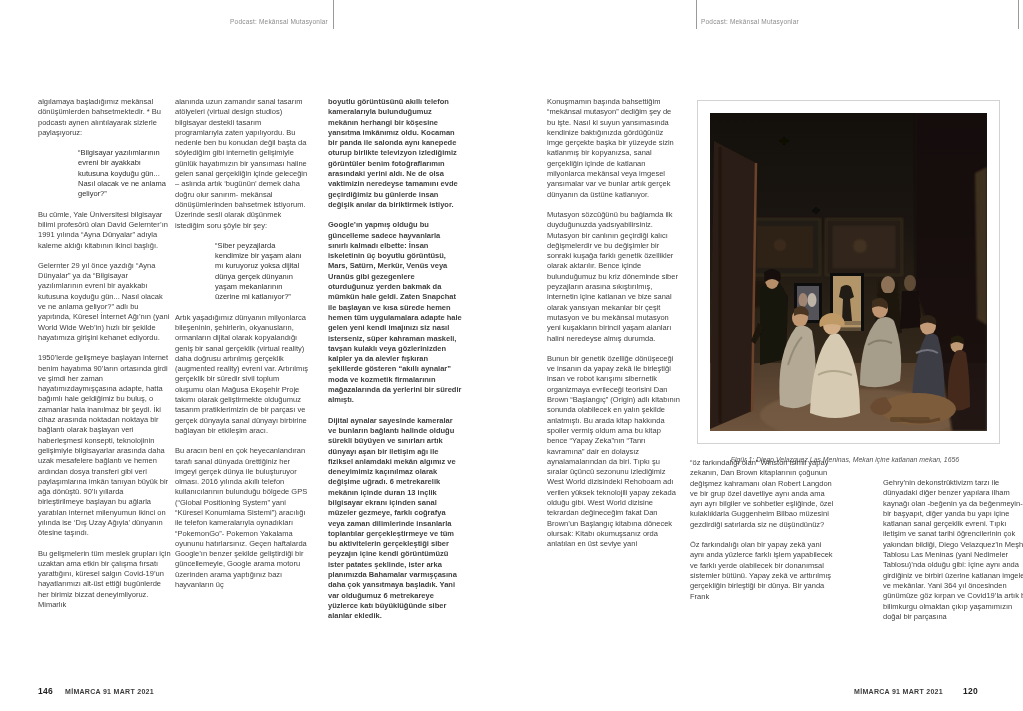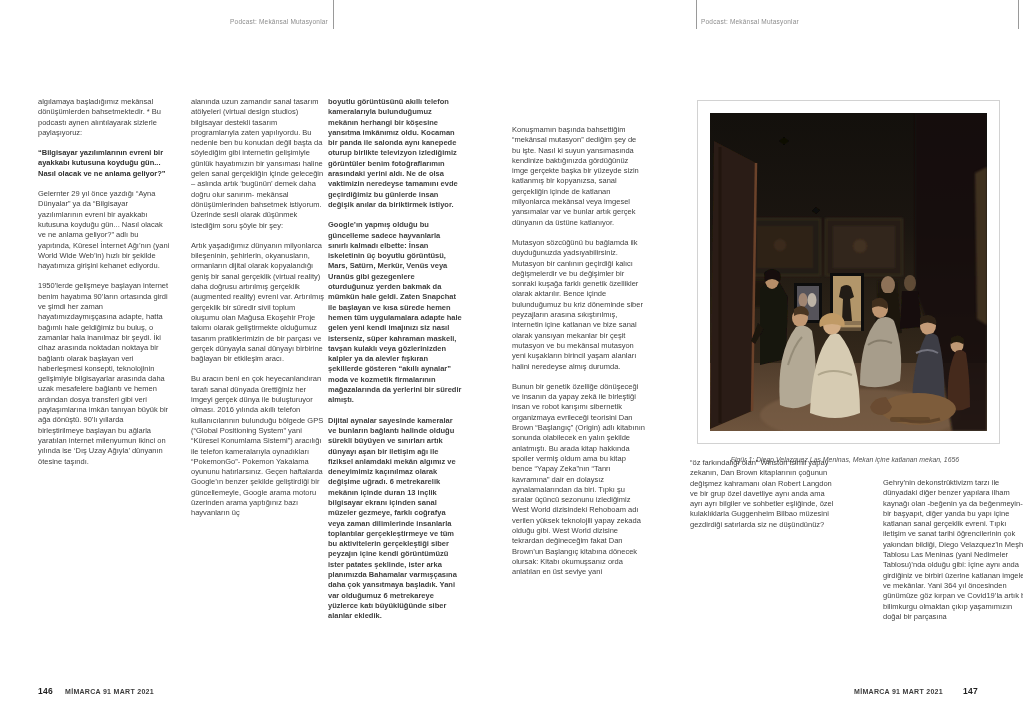--- a/index.html
+++ b/index.html
@@ -10,25 +10,25 @@
   .runhead{
     position:absolute; top:18px; font-size:6.5px; color:#8d8d8d; letter-spacing:.2px;
     white-space:nowrap;
   }
   .runhead-line{ position:absolute; top:0; width:1px; height:29px; background:#9a9a9a; }
   .col{
     position:absolute; top:97px; font-size:7.5px; line-height:10.3px;
     text-align:left; color:#3f3f3f; overflow:hidden; height:556px;
   }
   .col p{ margin:0 0 10px 0; }
-  .col p.quote{ font-weight:bold; color:#303030; }
+  .col p.quote{ font-weight:normal; color:#303030;margin-left:40px; }
   .col-1{ left:38px;  width:133px; }
-  .col-2{ left:191px; width:133px; }
+  .col-2{ left:175px; width:133px; }
   .col-3{ left:328px; width:134px;font-weight:bold; }
-  .col-4{ left:512px; width:134px;margin-top:28px; }
+  .col-4{ left:547px; width:134px; }
   .col-5{ left:690px; width:146px; top:458px; height:200px; }
   .col-6{ left:883px; width:147px; top:478px; height:200px; }
   .figure-frame{
     position:absolute; left:697px; top:100px; width:303px; height:344px;
     background:#ffffff; border:1px solid #d2d2d2; box-sizing:border-box; padding:12px;
   }
   .figure-frame svg{ display:block; width:277px; height:318px; }
   .figure-caption{
     position:absolute; left:690px; top:456px; width:310px; text-align:center;
     font-style:italic; font-size:6.9px; color:#555555; white-space:nowrap;
@@ -47,26 +47,29 @@
 
   <div class="runhead" style="left:200px; width:128px; text-align:right;">Podcast: Mekânsal Mutasyonlar</div>
   <div class="runhead-line" style="left:333px;"></div>
   <div class="runhead-line" style="left:696px;"></div>
   <div class="runhead" style="left:701px;">Podcast: Mekânsal Mutasyonlar</div>
   <div class="runhead-line" style="left:1018px;"></div>
 
   <div class="col col-1">
     <p>algılamaya başladığımız mekânsal dönüşümlerden bahsetmektedir. * Bu podcastı aynen alıntılayarak sizlerle paylaşıyoruz:</p>
     <p class="quote">“Bilgisayar yazılımlarının evreni bir ayakkabı kutusuna koyduğu gün... Nasıl olacak ve ne anlama geliyor?”</p>
+    <p>Bu cümle, Yale Üniversitesi bilgisayar bilimi profesörü olan David Gelernter’ın 1991 yılında “Ayna Dünyalar” adıyla kaleme aldığı kitabının ikinci başlığı.</p>
     <p>Gelernter 29 yıl önce yazdığı “Ayna Dünyalar” ya da “Bilgisayar yazılımlarının evreni bir ayakkabı kutusuna koyduğu gün... Nasıl olacak ve ne anlama geliyor?” adlı bu yapıtında, Küresel İnternet Ağı’nın (yani World Wide Web’in) hızlı bir şekilde hayatımıza girişini kehanet ediyordu.</p>
     <p>1950’lerde gelişmeye başlayan internet benim hayatıma 90’ların ortasında girdi ve şimdi her zaman hayatımızdaymışçasına adapte, hatta bağımlı hale geldiğimiz bu buluş, o zamanlar hala inanılmaz bir şeydi. İki cihaz arasında noktadan noktaya bir bağlantı olarak başlayan veri haberleşmesi konsepti, teknolojinin gelişimiyle bilgisayarlar arasında daha uzak mesafelere bağlantı ve hemen ardından dosya transferi gibi veri paylaşımlarına imkân tanıyan büyük bir ağa dönüştü. 90’lı yıllarda birleştirilmeye başlayan bu ağlarla yaratılan internet milenyumun ikinci on yılında ise ‘Dış Uzay Ağıyla’ dünyanın ötesine taşındı.</p>
+    <p>Bu gelişmelerin tüm meslek grupları için uzaktan ama etkin bir çalışma fırsatı yarattığını, küresel salgın Covid-19’un hayatlarımızı alt-üst ettiği bugünlerde her birimiz bizzat deneyimliyoruz. Mimarlık</p>
   </div>
 
   <div class="col col-2">
     <p>alanında uzun zamandır sanal tasarım atölyeleri (virtual design studios) bilgisayar destekli tasarım programlarıyla zaten yapılıyordu. Bu nedenle ben bu konudan değil başta da söylediğim gibi internetin gelişimiyle günlük hayatımızın bir yansıması haline gelen sanal gerçekliğin içinde geleceğin – aslında artık ‘bugünün’ demek daha doğru olur sanırım- mekânsal dönüşümlerinden bahsetmek istiyorum. Üzerinde sesli olarak düşünmek istediğim soru şöyle bir şey:</p>
+    <p class="quote">“Siber peyzajlarda kendimize bir yaşam alanı mı kuruyoruz yoksa dijital dünya gerçek dünyanın yaşam mekanlarının üzerine mi katlanıyor?”</p>
     <p>Artık yaşadığımız dünyanın milyonlarca bileşeninin, şehirlerin, okyanusların, ormanların dijital olarak kopyalandığı geniş bir sanal gerçeklik (virtual reality) daha doğrusu artırılmış gerçeklik (augmented reality) evreni var. Artırılmış gerçeklik bir süredir sivil toplum oluşumu olan Mağusa Ekoşehir Proje takımı olarak geliştirmekte olduğumuz tasarım pratiklerimizin de bir parçası ve gerçek dünyayla sanal dünyayı birbirine bağlayan bir etkileşim aracı.</p>
     <p>Bu aracın beni en çok heyecanlandıran tarafı sanal dünyada ürettiğiniz her imgeyi gerçek dünya ile buluşturuyor olması. 2016 yılında akıllı telefon kullanıcılarının bulunduğu bölgede GPS (“Global Positioning System” yani “Küresel Konumlama Sistemi”) aracılığı ile telefon kameralarıyla oynadıkları “PokemonGo”- Pokemon Yakalama oyununu hatırlarsınız. Geçen haftalarda Google’ın benzer şekilde geliştirdiği bir güncellemeyle, Google arama motoru üzerinden arama yaptığınız bazı hayvanların üç</p>
   </div>
 
   <div class="col col-3">
     <p>boyutlu görüntüsünü akıllı telefon kameralarıyla bulunduğumuz mekânın herhangi bir köşesine yansıtma imkânımız oldu. Kocaman bir panda ile salonda aynı kanepede oturup birlikte televizyon izlediğimiz görüntüler benim fotoğraflarımın arasındaki yerini aldı. Ne de olsa vaktimizin neredeyse tamamını evde geçirdiğimiz bu günlerde insan değişik anılar da biriktirmek istiyor.</p>
     <p>Google’ın yapmış olduğu bu güncelleme sadece hayvanlarla sınırlı kalmadı elbette: İnsan iskeletinin üç boyutlu görüntüsü, Mars, Satürn, Merkür, Venüs veya Uranüs gibi gezegenlere oturduğunuz yerden bakmak da mümkün hale geldi. Zaten Snapchat ile başlayan ve kısa sürede hemen hemen tüm uygulamalara adapte hale gelen yeni kendi imajınızı siz nasıl isterseniz, süper kahraman maskeli, tavşan kulaklı veya gözlerinizden kalpler ya da alevler fışkıran şekillerde gösteren “akıllı aynalar” moda ve kozmetik firmalarının mağazalarında da yerlerini bir süredir almıştı.</p>
     <p>Dijital aynalar sayesinde kameralar ve bunların bağlantı halinde olduğu sürekli büyüyen ve sınırları artık dünyayı aşan bir iletişim ağı ile fiziksel anlamdaki mekân algımız ve deneyimimiz kaçınılmaz olarak değişime uğradı. 6 metrekarelik mekânın içinde duran 13 inçlik bilgisayar ekranı içinden sanal müzeler gezmeye, farklı coğrafya veya zaman dilimlerinde insanlarla toplantılar gerçekleştirmeye ve tüm bu aktivitelerin gerçekleştiği siber peyzajın içine kendi görüntümüzü ister patates şeklinde, ister arka planımızda Bahamalar varmışçasına daha çok yansıtmaya başladık. Yani var olduğumuz 6 metrekareye yüzlerce katı büyüklüğünde siber alanlar ekledik.</p>
   </div>
 
@@ -179,24 +182,25 @@
         <path d="M190,306 q20,6 40,0" stroke="#4f3621" stroke-width="3" fill="none" opacity="0.6"></path>
         <rect x="180" y="304" width="40" height="5" rx="2" fill="#5d4229" opacity="0.8"></rect>
       </g>
     </svg>
   </div>
 
   <div class="figure-caption">Figür 1: Diego Velazquez Las Meninas, Mekan içine katlanan mekan, 1656</div>
 
   <div class="col col-5">
     <p>“öz farkındalığı olan” Winston isimli yapay zekanın, Dan Brown kitaplarının çoğunun değişmez kahramanı olan Robert Langdon ve bir grup özel davetliye aynı anda ama ayrı ayrı bilgiler ve sohbetler eşliğinde, özel kulaklıklarla Guggenheim Bilbao müzesini gezdirdiği satırlarda siz ne düşündünüz?</p>
+    <p>Öz farkındalığı olan bir yapay zekâ yani aynı anda yüzlerce farklı işlem yapabilecek ve farklı yerde olabilecek bir donanımsal sistemler bütünü. Yapay zekâ ve arttırılmış gerçekliğin birleştiği bir dünya. Bir yanda Frank</p>
   </div>
 
   <div class="col col-6">
     <p>Gehry’nin dekonstrüktivizm tarzı ile dünyadaki diğer benzer yapılara ilham kaynağı olan -beğenin ya da beğenmeyin- bir başyapıt, diğer yanda bu yapı içine katlanan sanal gerçeklik evreni. Tıpkı iletişim ve sanat tarihi öğrencilerinin çok yakından bildiği, Diego Velazquez’in Meşhur Tablosu Las Meninas (yani Nedimeler Tablosu)’nda olduğu gibi: İçine aynı anda girdiğiniz ve birbiri üzerine katlanan imgeler ve mekânlar. Yani 364 yıl öncesinden günümüze göz kırpan ve Covid19’la artık bir bilimkurgu olmaktan çıkıp yaşamımızın doğal bir parçasına</p>
   </div>
 
   <div class="footer-item page-num pn-left">146</div>
   <div class="footer-item mag-left">MİMARCA 91 MART 2021</div>
   <div class="footer-item mag-right">MİMARCA 91 MART 2021</div>
-  <div class="footer-item page-num pn-right">147</div>
+  <div class="footer-item page-num pn-right">120</div>
 
 </div>
 
 </body></html>

